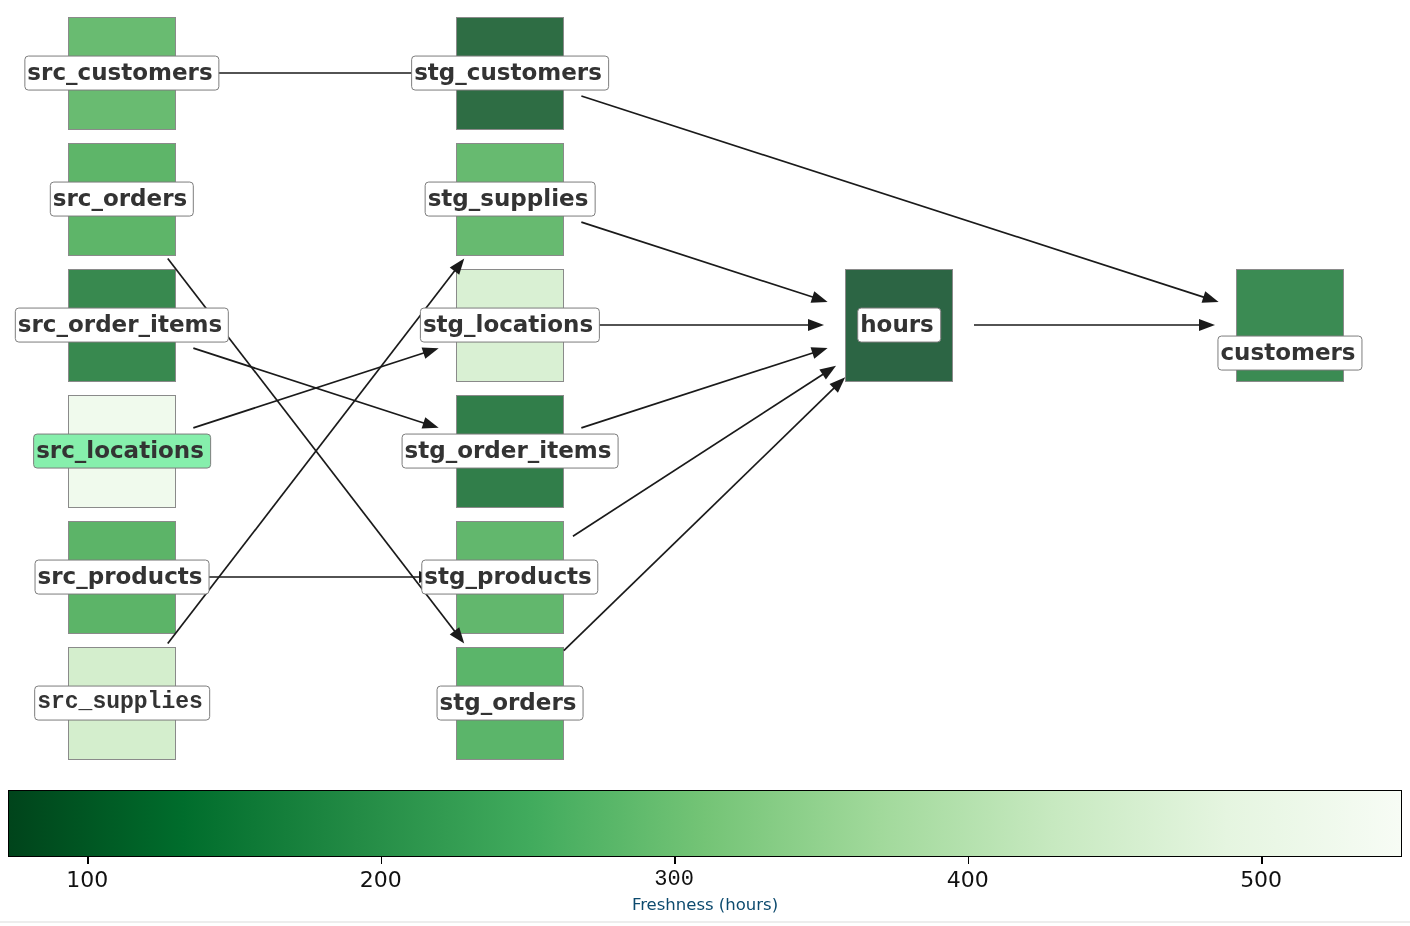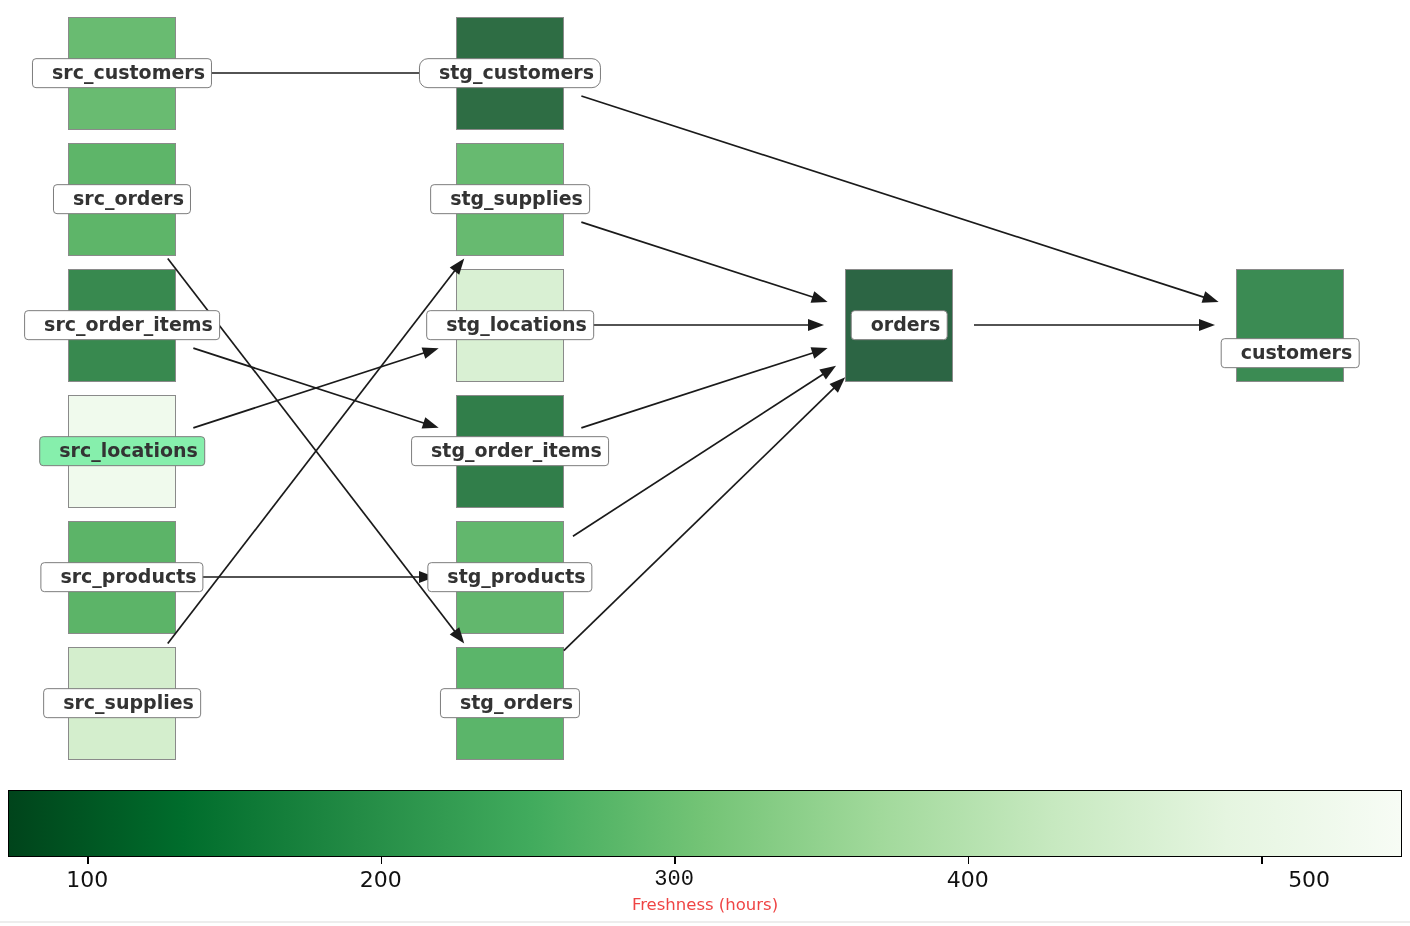--- a/index.html
+++ b/index.html
@@ -7,36 +7,36 @@
     position:relative;width:1410px;height:926px;background:#ffffff;overflow:hidden;
     font-family:"DejaVu Sans","Liberation Sans",sans-serif;
   }
   .nodes-layer{position:absolute;left:0;top:0;width:100%;height:100%;z-index:1;}
   .node{position:absolute;box-sizing:border-box;border:1.6px solid #8a8a8a;}
   #edge-svg{position:absolute;left:0;top:0;z-index:5;}
   .labels-layer{position:absolute;left:0;top:0;width:100%;height:100%;z-index:10;}
   .node-label{
     position:absolute;transform:translate(-50%,-50%);
     background:#ffffff;border:1.5px solid #7d7d7d;border-radius:4px;
-    padding:1px 6px 2px 19px;font-weight:bold;font-size:19px;line-height:1.3;
+    padding:1px 6px 2px 2px;font-weight:bold;font-size:23px;line-height:1.3;
     color:#333333;white-space:nowrap;
   }
   .colorbar{position:absolute;left:8px;top:790px;width:1394px;height:130px;z-index:2;}
   .colorbar-gradient{
     position:absolute;left:0;top:0;width:100%;height:67px;
     border:1.3px solid #000000;box-sizing:border-box;
   }
   .cb-tick{position:absolute;top:67px;width:1.5px;height:7px;background:#000000;}
   .cb-tick-label{
     position:absolute;top:77px;transform:translateX(-50%);
     font-size:22px;color:#111111;text-align:center;
   }
   .cb-axis-label{
     position:absolute;top:105px;left:50%;transform:translateX(-50%);
-    font-size:16.5px;color:#ef4444;
+    font-size:16.5px;color:#0c4a6e;
   }
   .bottom-line{position:absolute;left:0;top:921px;width:1410px;height:2px;background:#ededed;z-index:0;}
 </style>
 </head>
 <body>
 
 <div class="figure">
   <div class="bottom-line"></div>
   <div class="nodes-layer">
       <div class="node" style="left: 68px; top: 16.5px; width: 108px; height: 113px; background: rgb(105, 187, 113); border-color: rgb(138, 138, 138);"></div>
@@ -81,38 +81,38 @@
       <polygon points="845.211945024874,377.2670559912535 837.9185244428141,392.72040566739764 829.5557954842135,384.1143168713775" fill="#1a1a1a"></polygon>
       <line x1="974" y1="325" x2="1200" y2="325" stroke="#1a1a1a" stroke-width="1.7"></line>
       <polygon points="1215,325 1199,331 1199,319" fill="#1a1a1a"></polygon>
     </svg>
   <div class="labels-layer">
       <div class="node-label" style="left: 122px; top: 73px; background: rgb(255, 255, 255); border-color: rgb(125, 125, 125); color: rgb(51, 51, 51);">src_customers</div>
       <div class="node-label" style="left: 122px; top: 199px; background: rgb(255, 255, 255); border-color: rgb(125, 125, 125); color: rgb(51, 51, 51);">src_orders</div>
       <div class="node-label" style="left: 122px; top: 325px; background: rgb(255, 255, 255); border-color: rgb(125, 125, 125); color: rgb(51, 51, 51);">src_order_items</div>
       <div class="node-label" style="left: 122px; top: 451px; background: #86efac; border-color: rgb(125, 125, 125); color: rgb(51, 51, 51);">src_locations</div>
       <div class="node-label" style="left: 122px; top: 577px; background: rgb(255, 255, 255); border-color: rgb(125, 125, 125); color: rgb(51, 51, 51); text-align: right;">src_products</div>
-      <div class="node-label" style="left: 122px; top: 703px; background: rgb(255, 255, 255); border-color: rgb(125, 125, 125); color: rgb(51, 51, 51);">src_supplies</div>
-      <div class="node-label" style="left: 510px; top: 73px; background: rgb(255, 255, 255); border-color: rgb(125, 125, 125); color: rgb(51, 51, 51); border-radius: 9px;">stg_customers</div>
+      <div class="node-label" style="left: 122px; top: 703px; background: rgb(255, 255, 255); border-color: rgb(125, 125, 125); color: rgb(51, 51, 51); font-family: Liberation Mono, monospace;">src_supplies</div>
+      <div class="node-label" style="left: 510px; top: 73px; background: rgb(255, 255, 255); border-color: rgb(125, 125, 125); color: rgb(51, 51, 51);">stg_customers</div>
       <div class="node-label" style="left: 510px; top: 199px; background: rgb(255, 255, 255); border-color: rgb(125, 125, 125); color: rgb(51, 51, 51);">stg_supplies</div>
       <div class="node-label" style="left: 510px; top: 325px; background: rgb(255, 255, 255); border-color: rgb(125, 125, 125); color: rgb(51, 51, 51);">stg_locations</div>
       <div class="node-label" style="left: 510px; top: 451px; background: rgb(255, 255, 255); border-color: rgb(125, 125, 125); color: rgb(51, 51, 51);">stg_order_items</div>
       <div class="node-label" style="left: 510px; top: 577px; background: rgb(255, 255, 255); border-color: rgb(125, 125, 125); color: rgb(51, 51, 51);">stg_products</div>
       <div class="node-label" style="left: 510px; top: 703px; background: rgb(255, 255, 255); border-color: rgb(125, 125, 125); color: rgb(51, 51, 51);">stg_orders</div>
-      <div class="node-label" style="left: 899px; top: 325px; background: rgb(255, 255, 255); border-color: rgb(125, 125, 125); color: rgb(51, 51, 51);">orders</div>
+      <div class="node-label" style="left: 899px; top: 325px; background: rgb(255, 255, 255); border-color: rgb(125, 125, 125); color: rgb(51, 51, 51);">hours</div>
       <div class="node-label" style="left: 1290px; top: 325px; background: rgb(255, 255, 255); border-color: rgb(125, 125, 125); color: rgb(51, 51, 51); margin-top: 28px;">customers</div>
     </div>
 
   <div class="colorbar">
     <div class="colorbar-gradient" style="background: linear-gradient(to right, rgb(0, 68, 27) 0%, rgb(0, 109, 44) 12.5%, rgb(35, 139, 69) 25%, rgb(65, 171, 93) 37.5%, rgb(116, 196, 118) 50%, rgb(161, 217, 155) 62.5%, rgb(199, 233, 192) 75%, rgb(229, 245, 224) 87.5%, rgb(247, 252, 245) 100%);"></div>
     <div class="cb-axis-label">Freshness (hours)</div>
   <div class="cb-tick" style="left: 79.2379px;"></div>
       <div class="cb-tick-label" style="left: 79.2379px;">100</div>
       <div class="cb-tick" style="left: 372.712px;"></div>
       <div class="cb-tick-label" style="left: 372.712px;">200</div>
       <div class="cb-tick" style="left: 666.185px;"></div>
       <div class="cb-tick-label" style="left: 666.185px; font-family: Liberation Mono, monospace;">300</div>
       <div class="cb-tick" style="left: 959.659px;"></div>
       <div class="cb-tick-label" style="left: 959.659px;">400</div>
       <div class="cb-tick" style="left: 1253.13px;"></div>
-      <div class="cb-tick-label" style="left: 1253.13px; margin-left: 48px;">500</div>
+      <div class="cb-tick-label" style="left: 1253.13px;">500</div>
     </div>
 </div>
 
 </body></html>

